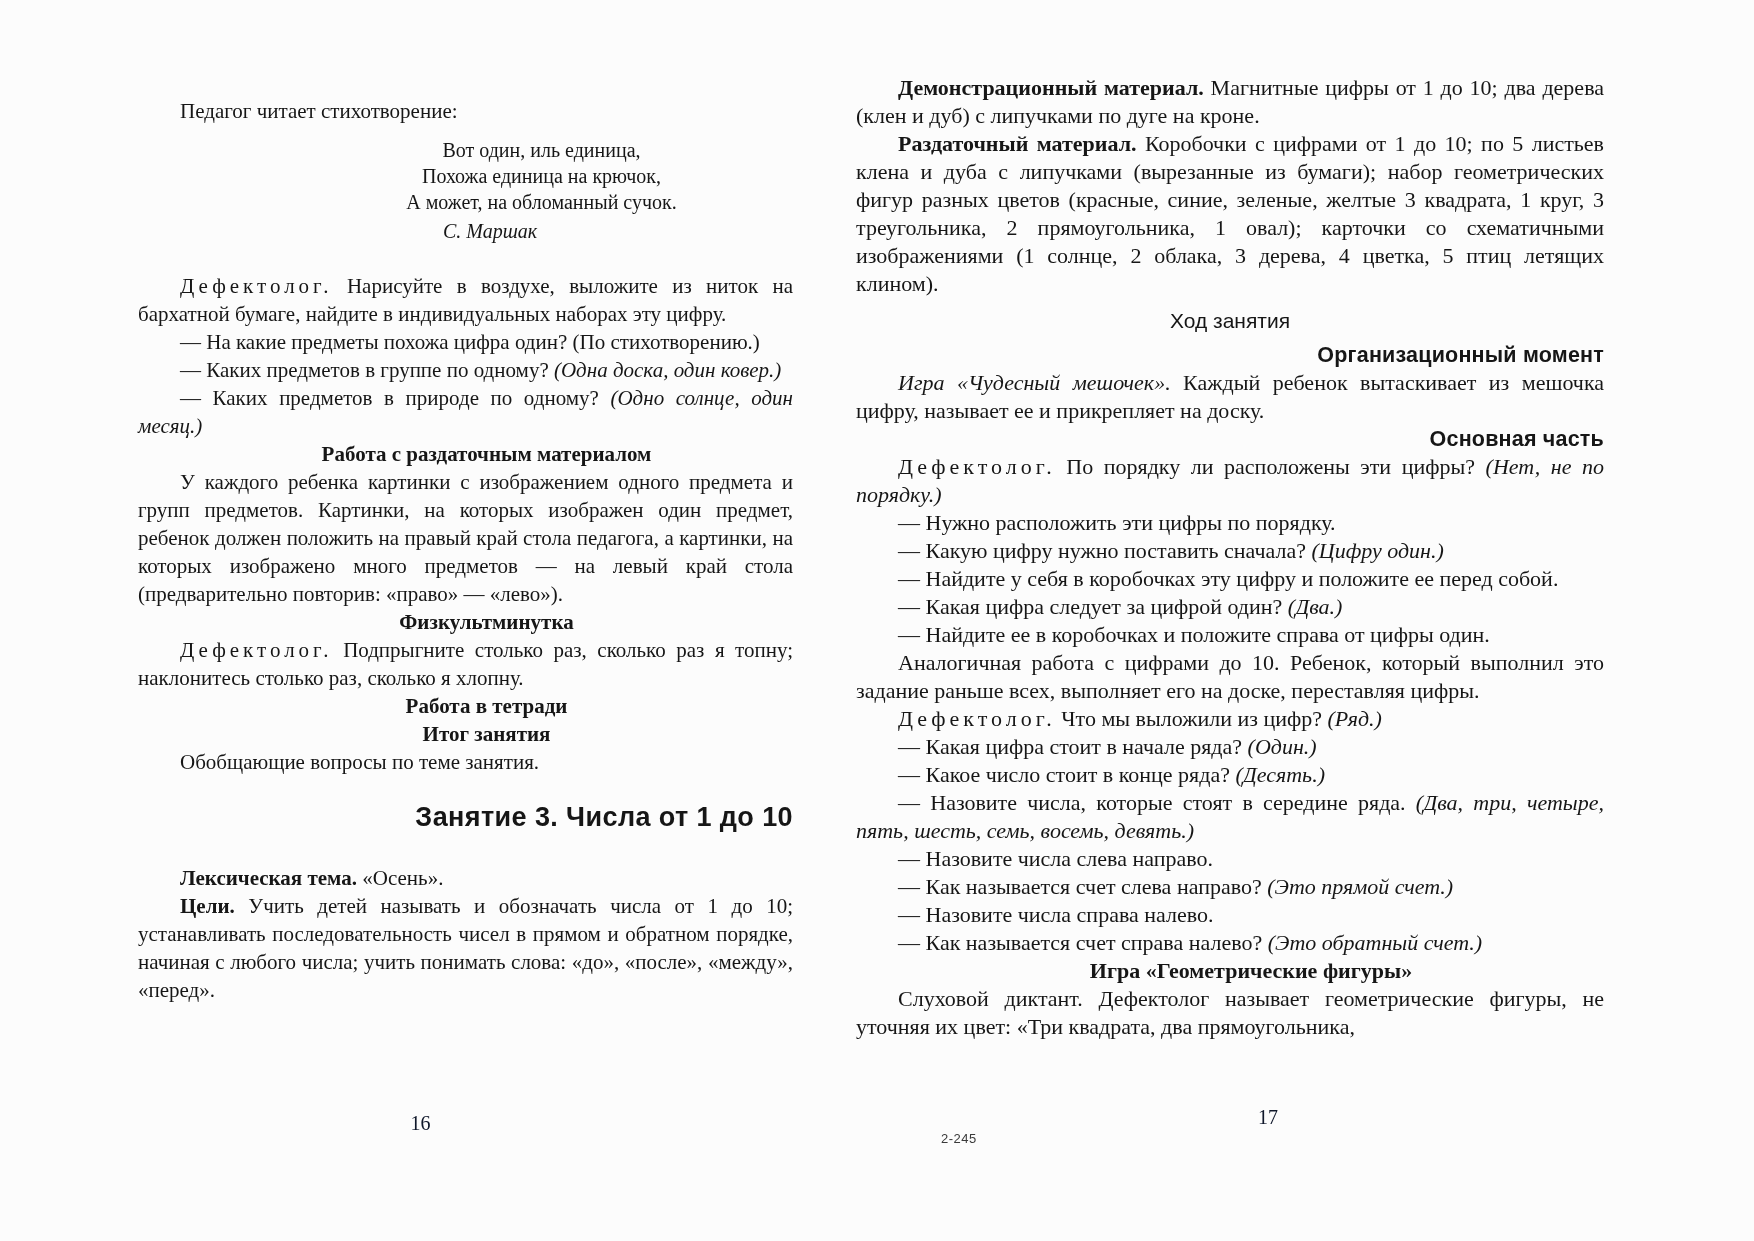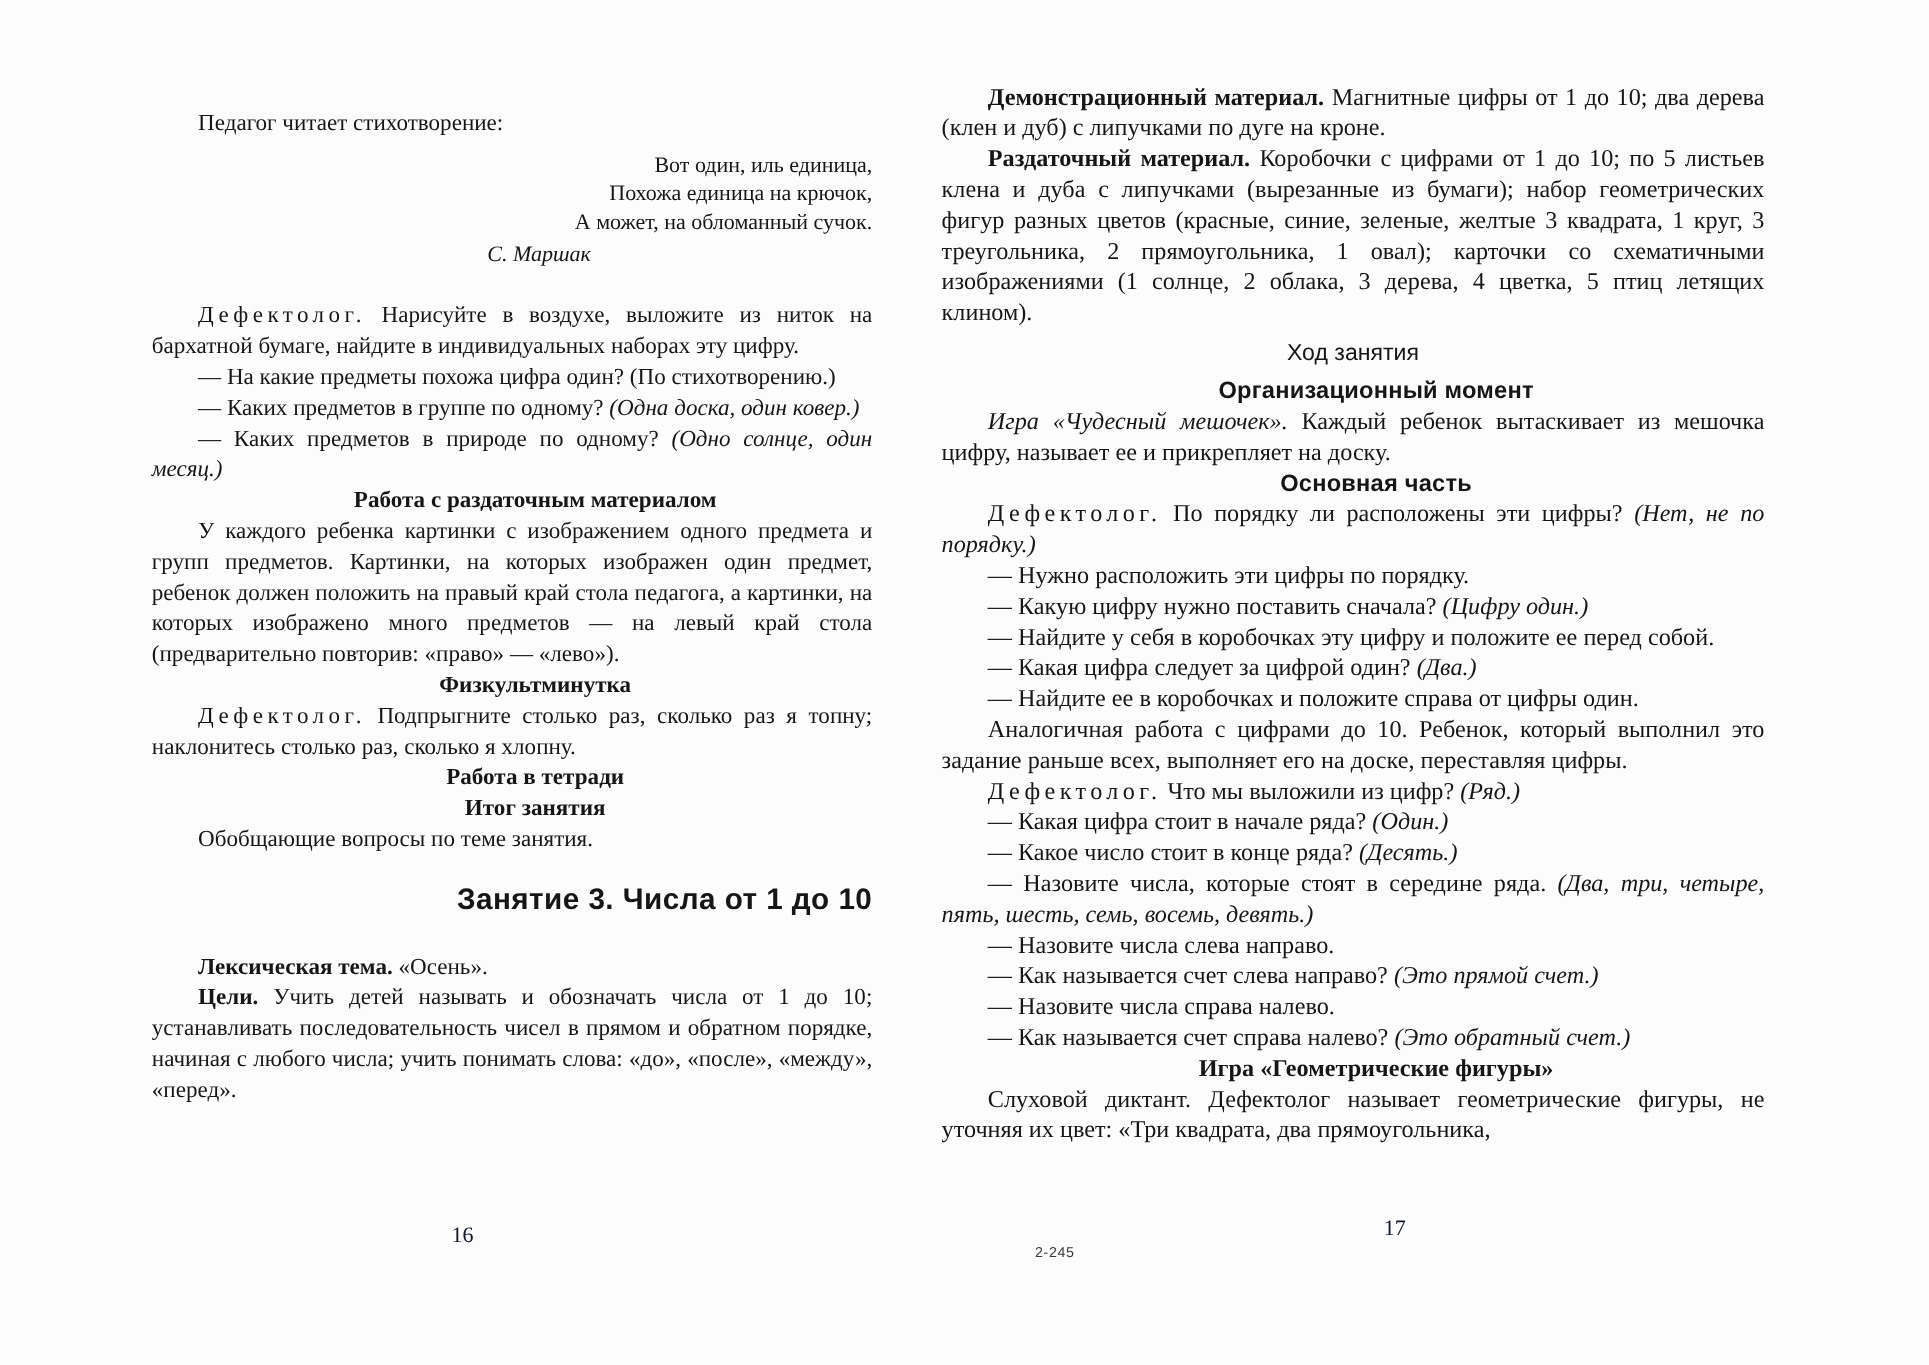--- a/index.html
+++ b/index.html
@@ -24,21 +24,21 @@
   .page-col p { margin: 0; }
 
   .para       { text-indent: 42px; }
   .head-serif { font-weight: 700; text-indent: 42px; text-align: center; }
   .head-sans  {
     font-family: "Liberation Sans", sans-serif;
     font-weight: 700;
     font-size: 21.5px;
     letter-spacing: 0.2px;
     text-indent: 42px;
-    text-align: center;
+    text-align: right;
   }
   .center-sans {
     font-family: "Liberation Sans", sans-serif;
     font-size: 21px;
     text-align: center;
     text-indent: 0;
     margin: 9px 0 6px !important;
   }
   .title {
     font-family: "Liberation Sans", sans-serif;
@@ -47,21 +47,21 @@
     letter-spacing: 0.4px;
     line-height: 34px;
     text-align: right;
     text-indent: 0;
     margin: 24px 0 30px !important;
   }
   .poem-line {
     margin-left: 152px !important;
     font-size: 20px;
     line-height: 26px;
-    text-align: right;
+    text-align: center;
     text-indent: 0;
   }
   p.para + p.poem-line { margin-top: 12px !important; }
   .poem-author {
     margin: 3px 0 28px 305px !important;
     font-style: italic;
     font-size: 20px;
     line-height: 26px;
     text-align: left;
   }

